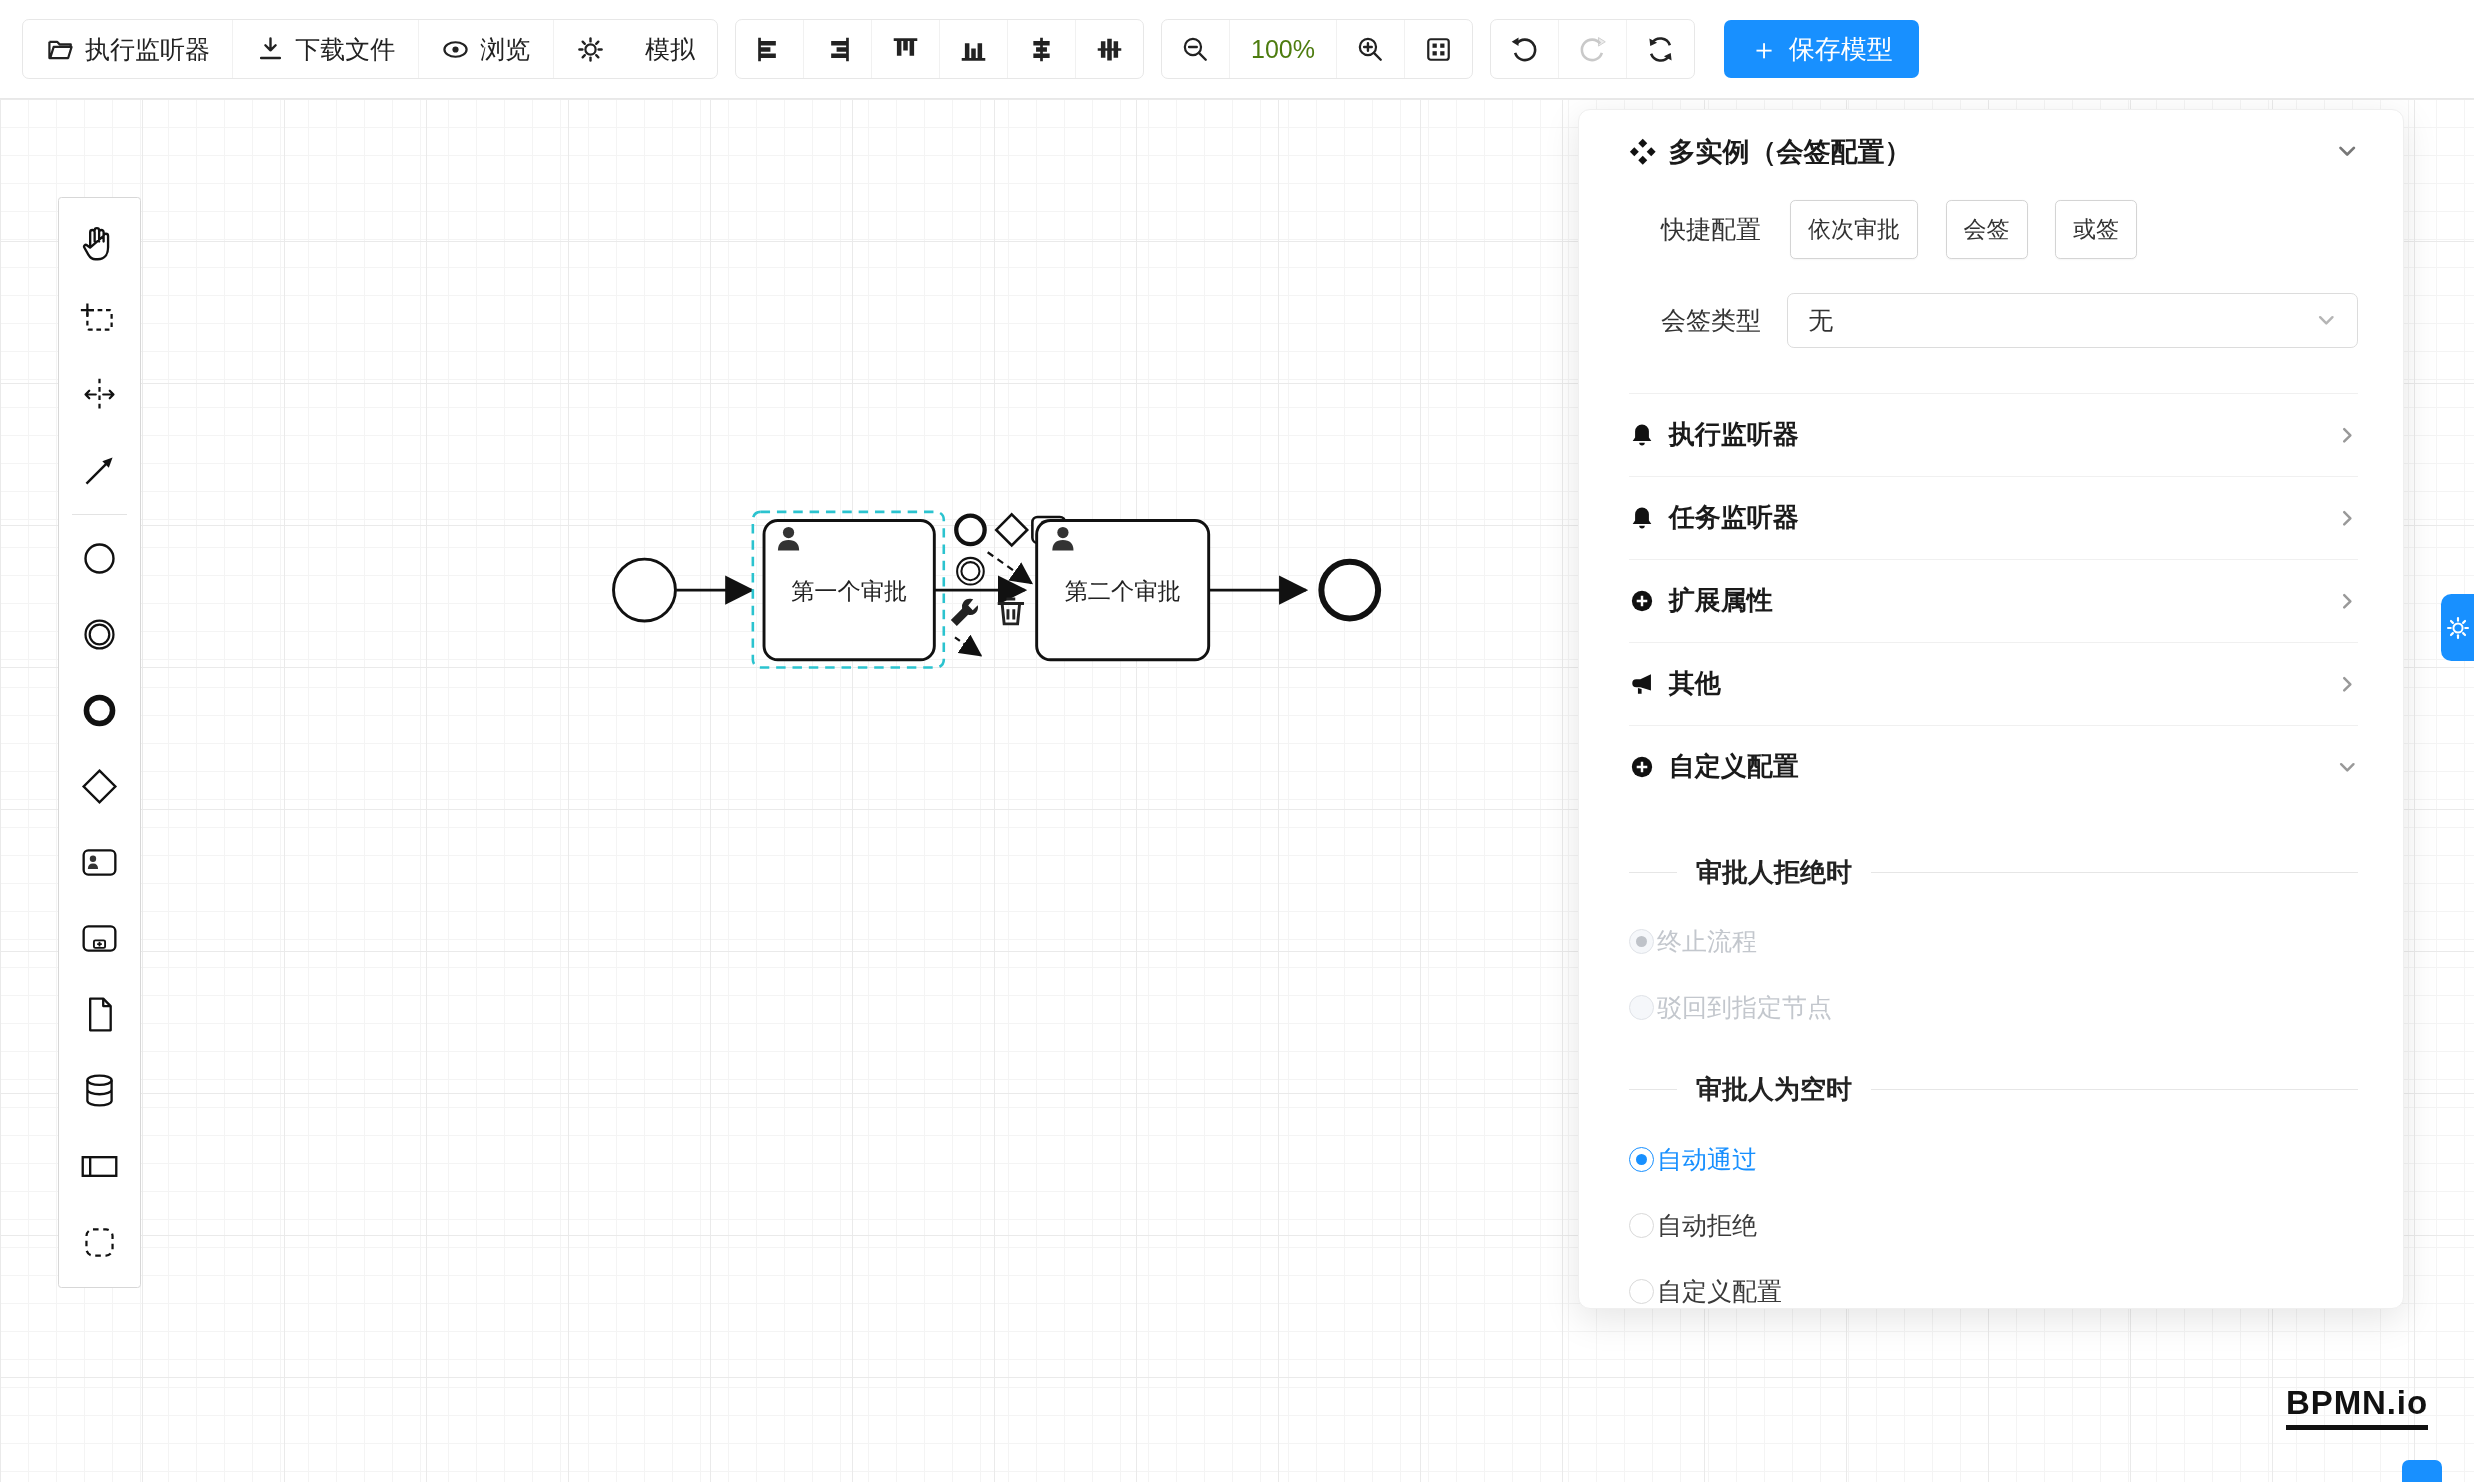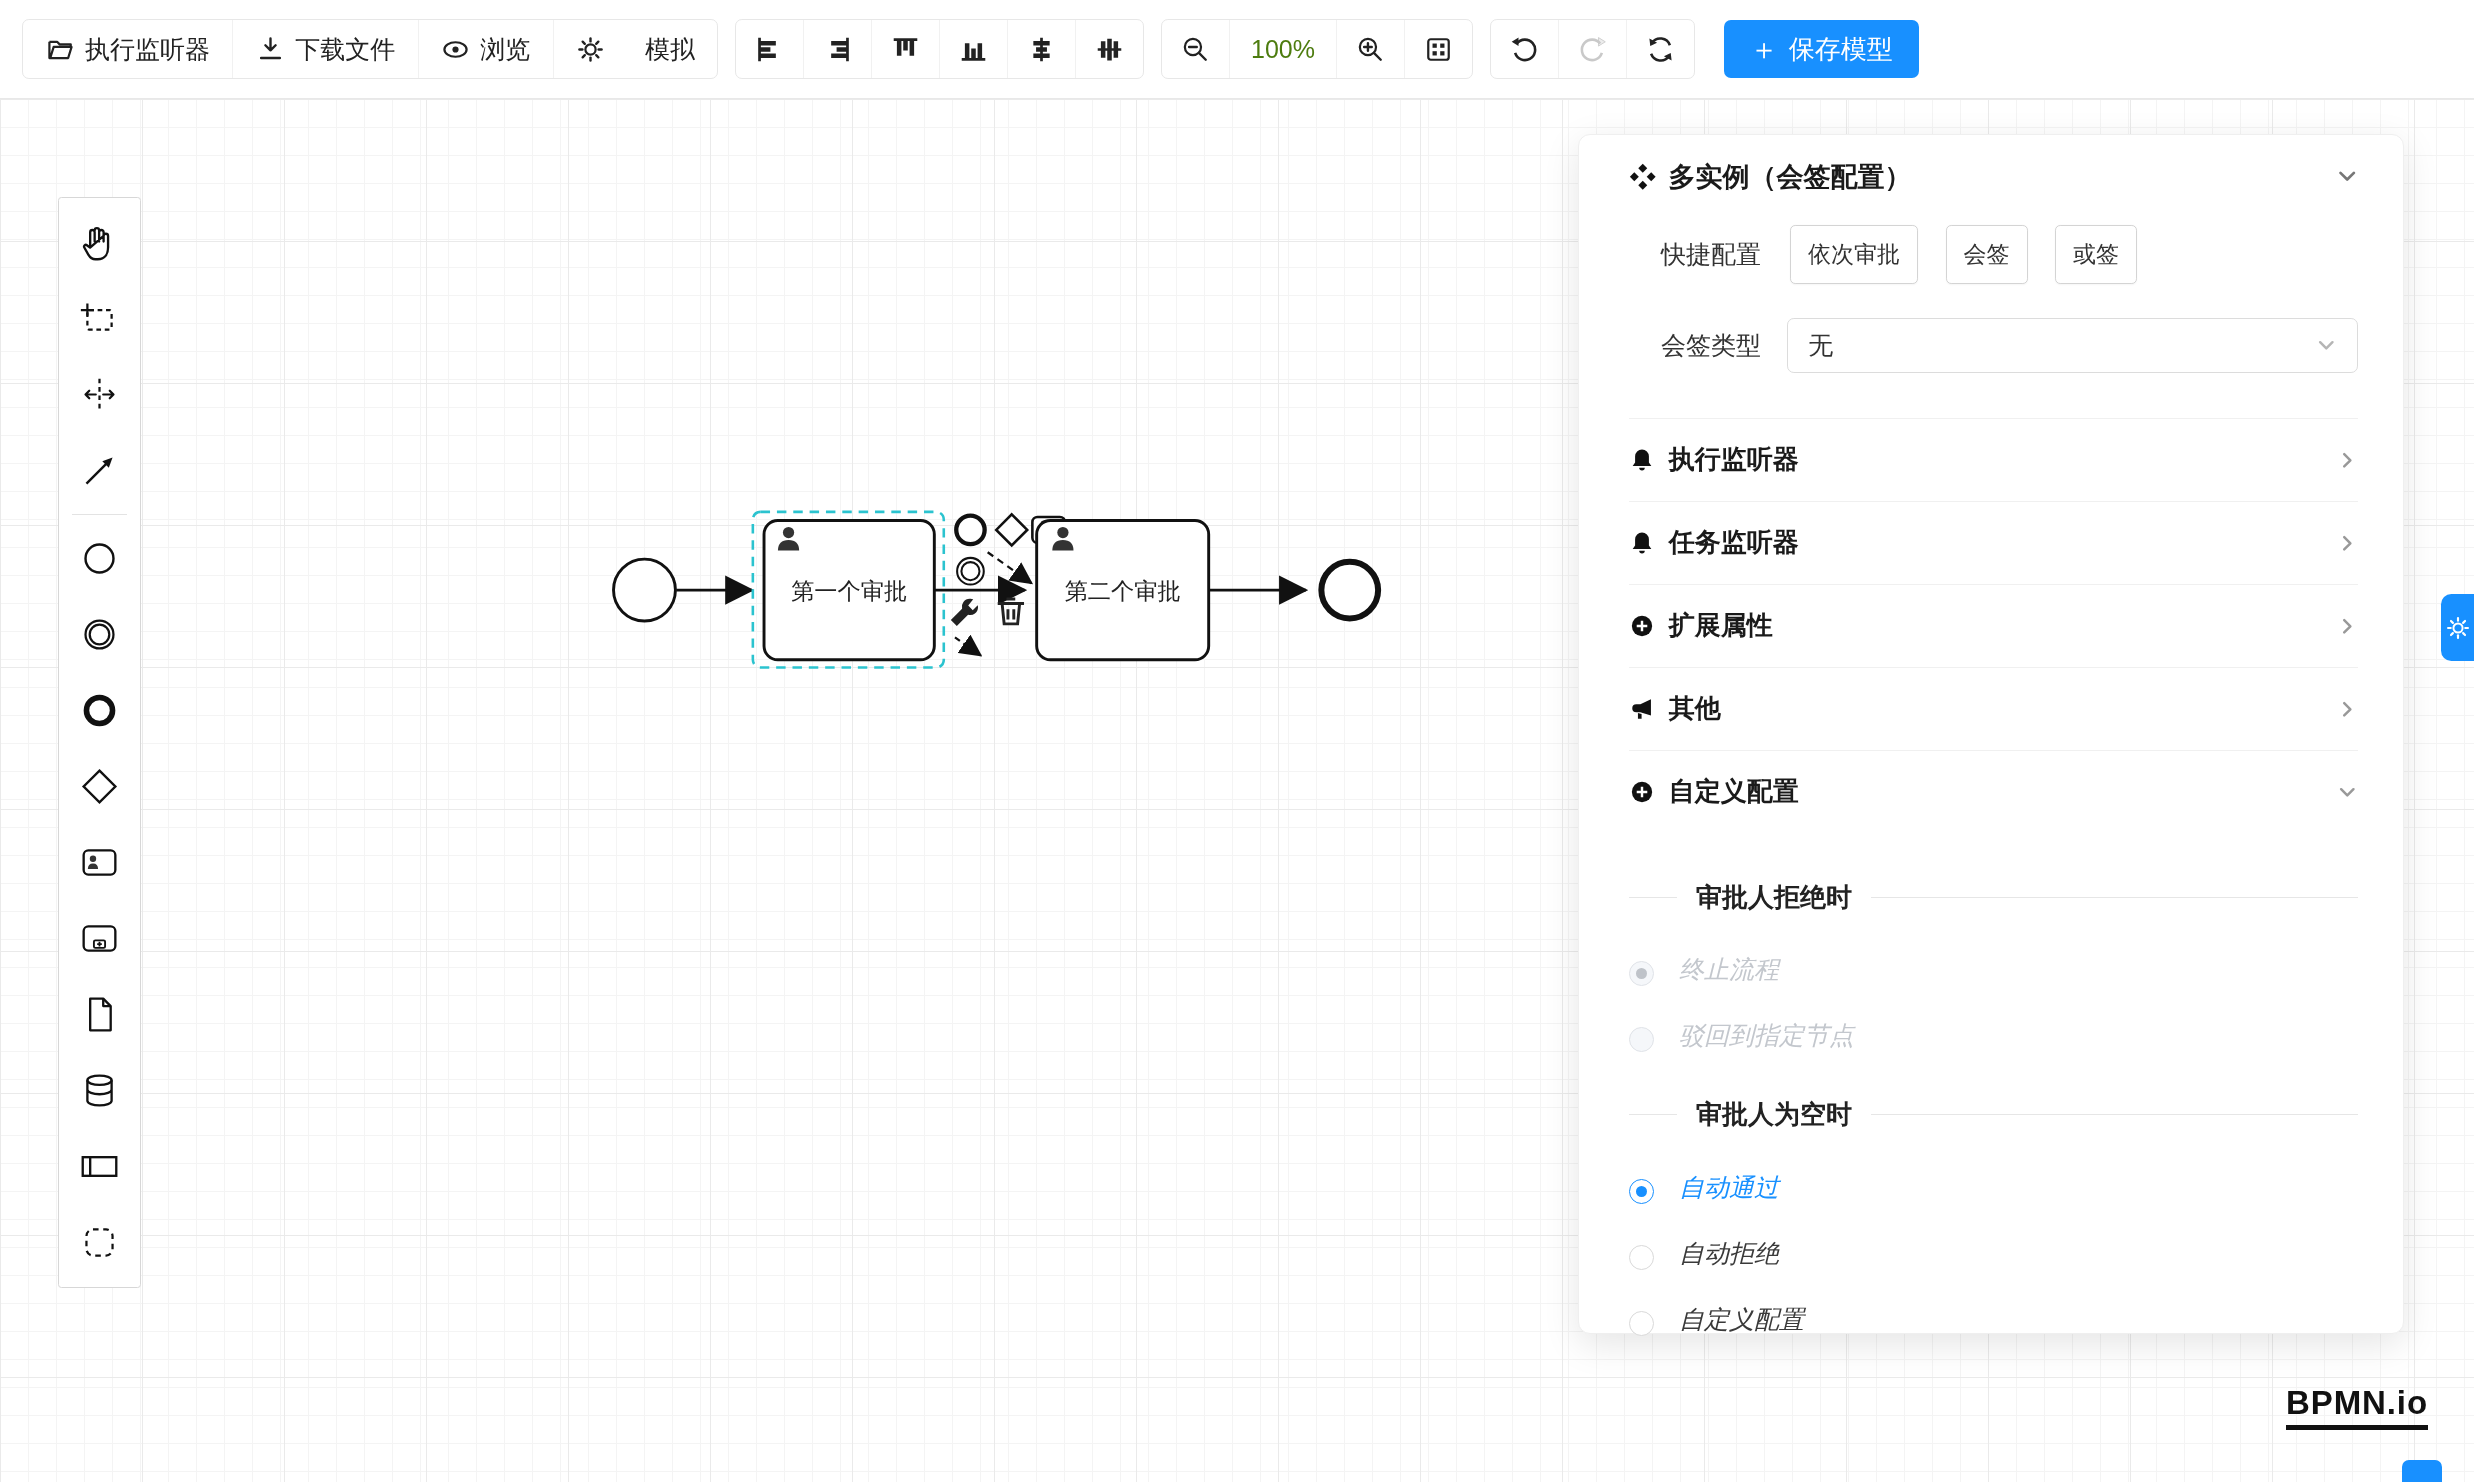--- a/index.html
+++ b/index.html
@@ -36,21 +36,21 @@
     background-image:
       linear-gradient(to right,#eaeaea 0.9px,transparent 0.9px),
       linear-gradient(to bottom,#eaeaea 0.9px,transparent 0.9px),
       linear-gradient(to right,#f4f4f4 0.9px,transparent 0.9px),
       linear-gradient(to bottom,#f4f4f4 0.9px,transparent 0.9px);
     background-size:142px 142px,142px 142px,28px 28px,28px 28px;}
   .diagram{position:absolute;inset:0;}
   .diagram text{font-family:"Liberation Sans","DejaVu Sans",sans-serif;}
 
   
-  .props{position:absolute;left:1578px;top:134px;width:826px;height:1200px;background:#fff;
+  .props{position:absolute;left:1578px;top:109px;width:826px;height:1200px;background:#fff;
          border:0.9px solid #efefef;border-radius:12px;box-shadow:0 10.3px 36px rgba(0,0,0,.10);
          z-index:25;padding:0 45px 0 50px;box-sizing:border-box;}
   .props-header{height:83px;display:flex;align-items:center;gap:12px;}
   .props-title{font-size:27px;font-weight:700;color:#1a1a1a;}
   .spacer{margin-left:auto;}
   .quick-row{height:72px;display:flex;align-items:center;}
   .field-label{font-size:25px;color:#333;margin-left:32px;width:105px;white-space:nowrap;}
   .chip-row{display:flex;gap:27.5px;margin-left:24px;}
   .chip{height:59px;padding:0 17px;border:1.7px solid #d4d4d4;border-radius:5.2px;background:#fff;
         font-size:23px;color:#333;display:flex;align-items:center;box-shadow:0 0.9px 1.7px rgba(0,0,0,.04);}
@@ -59,21 +59,21 @@
           display:flex;align-items:center;justify-content:space-between;padding:0 20.6px;
           font-size:25px;color:#333;background:#fff;}
   .acc{margin-top:31px;}
   .acc-row{height:82px;display:flex;align-items:center;gap:13.8px;border-top:1.7px solid #f0f0f0;
            font-size:26px;font-weight:600;color:#1a1a1a;}
   .sec-head{display:flex;align-items:center;margin-top:48px;height:34px;}
   .sec-head.second{margin-top:46px;font-family:Liberation Mono, monospace;}
   .sec-line-l{width:48px;border-top:1.7px solid #e6e6e6;}
   .sec-line-r{flex:1;border-top:1.7px solid #e6e6e6;}
   .sec-title{margin:0 19px;font-size:26px;font-weight:700;color:#222;white-space:nowrap;}
-  .radio-row{height:38px;display:flex;align-items:flex-end;gap:25px;margin-top:28px;font-style:italic;}
+  .radio-row{height:38px;display:flex;align-items:center;gap:3px;margin-top:28px;}
   .radio-row.first{margin-top:33px;}
   .radio-row.first2{margin-top:34px;}
   .radio{width:25px;height:25px;border-radius:50%;border:1.7px solid #d9d9d9;background:#fff;
          display:flex;align-items:center;justify-content:center;box-sizing:border-box;flex:none;}
   .radio .dot{width:11.2px;height:11.2px;border-radius:50%;background:transparent;}
   .radio.blue{border-color:#1890ff;}
   .radio.blue .dot{background:#1890ff;}
   .radio.disabled{background:#f5f7fa;border-color:#e0e3e8;}
   .radio.disabled.checked .dot{background:#bfc3c9;}
   .radio-label{font-size:25px;color:#3a3a3a;}

